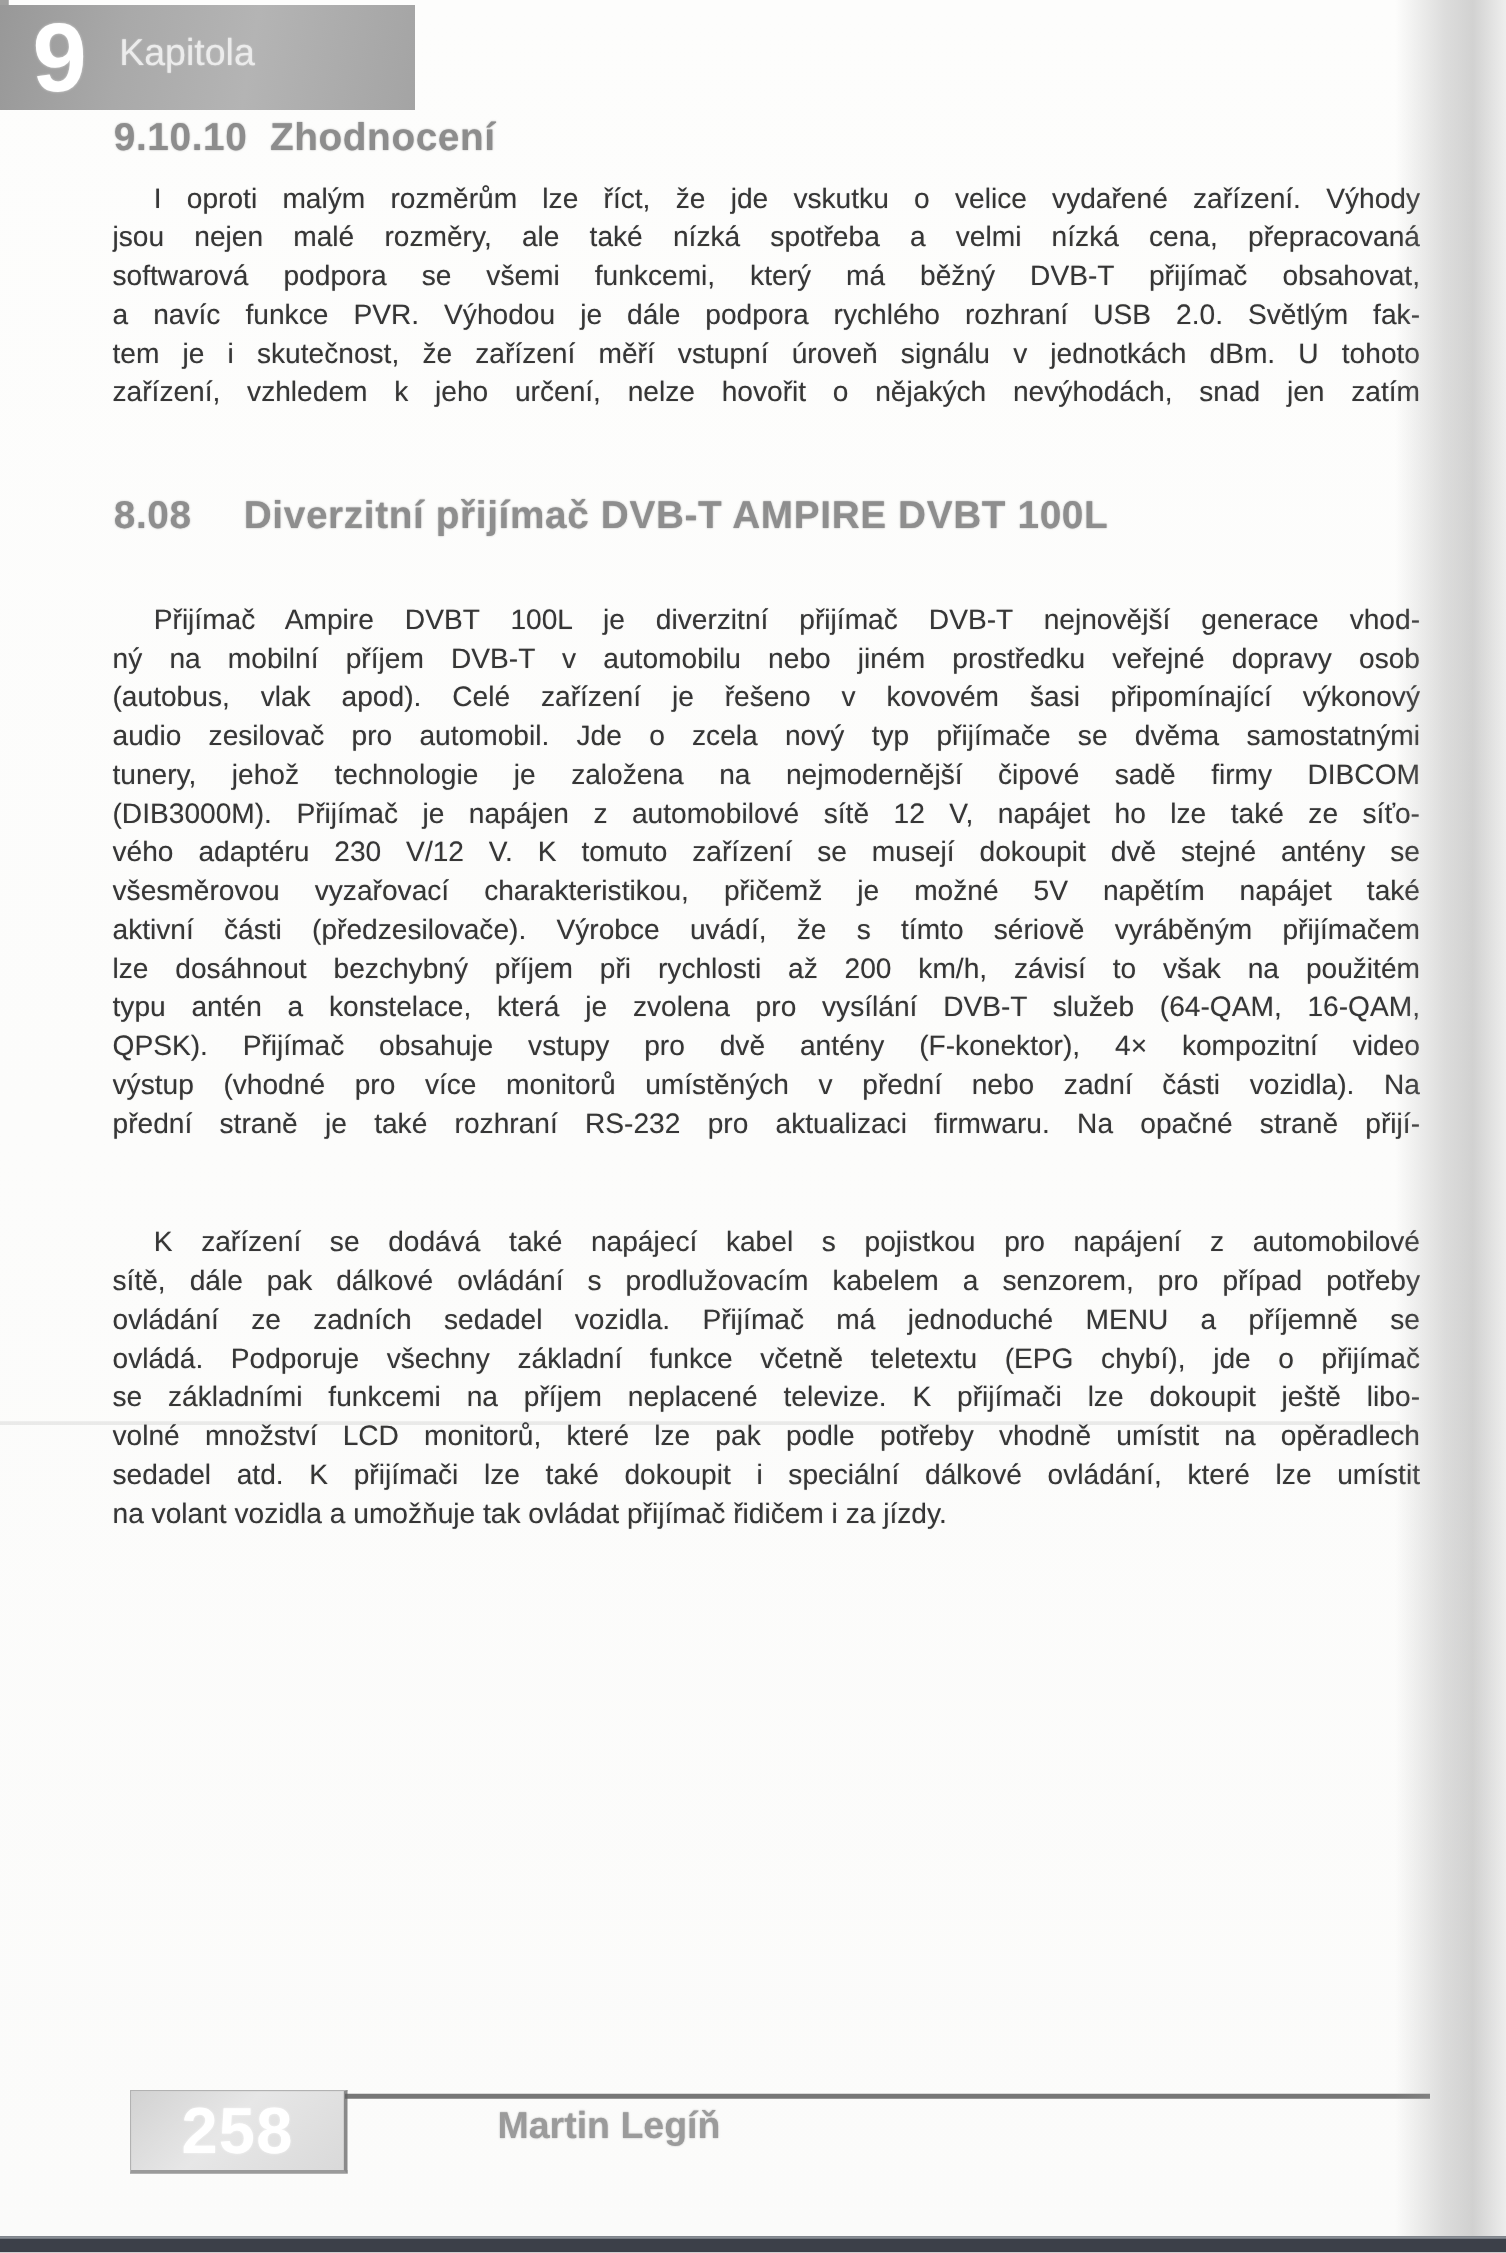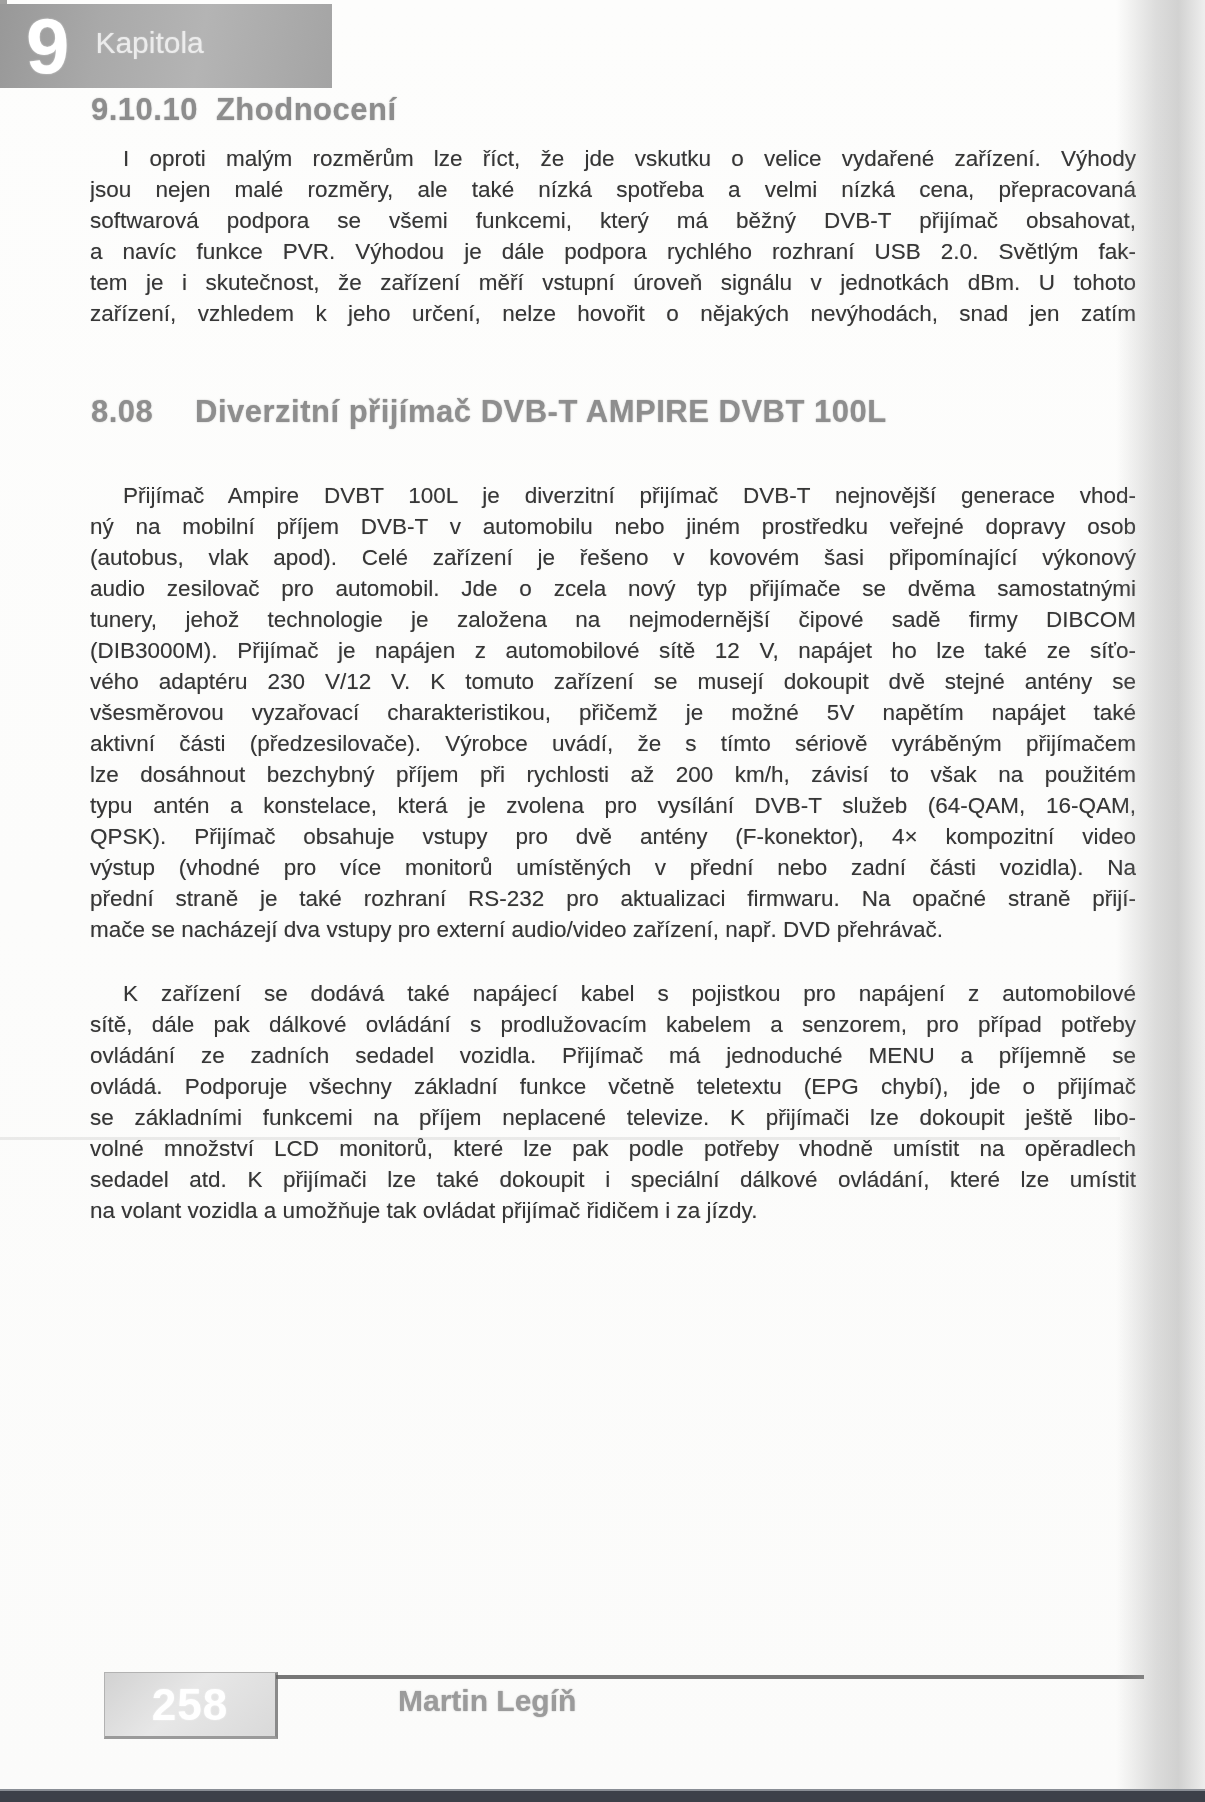--- a/index.html
+++ b/index.html
@@ -61,21 +61,21 @@
   }
   
   .page-num-box {
     position:absolute; left:104px; top:1672px; width:170px; height:63px;
     background:linear-gradient(135deg,#d2d2d2,#e7e7e7 45%,#d9d9d9);
     border-top:1px solid #b2b2b2; border-left:1px solid #b2b2b2;
     border-right:3px solid #8a8a8a; border-bottom:3px solid #9a9a9a;
     display:flex; align-items:center; justify-content:center;
   }
   .page-num {
-    font-size:44px; font-weight:bold; color:#ffffff;
+    font-size:52px; font-weight:bold; color:#ffffff;
     text-shadow:0 0 2px rgba(255,255,255,.7); letter-spacing:1px;
   }
   .footer-rule { position:absolute; left:276px; top:1675px; width:868px; height:4px; background:#5f5f5f; opacity:.85; }
   .footer-author {
     position:absolute; left:398px; top:1684px;
     font-size:30px; font-weight:bold; color:#9b9b9b;
     text-shadow:0 0 1.5px rgba(155,155,155,.8);
   }
   .footer-title {
     position:absolute; left:633px; top:1679px;
@@ -120,21 +120,20 @@
       <div class="tline">tunery, jehož technologie je založena na nejmodernější čipové sadě firmy DIBCOM</div>
       <div class="tline">(DIB3000M). Přijímač je napájen z automobilové sítě 12 V, napájet ho lze také ze síťo-</div>
       <div class="tline">vého adaptéru 230 V/12 V. K tomuto zařízení se musejí dokoupit dvě stejné antény se</div>
       <div class="tline">všesměrovou vyzařovací charakteristikou, přičemž je možné 5V napětím napájet také</div>
       <div class="tline">aktivní části (předzesilovače). Výrobce uvádí, že s tímto sériově vyráběným přijímačem</div>
       <div class="tline">lze dosáhnout bezchybný příjem při rychlosti až 200 km/h, závisí to však na použitém</div>
       <div class="tline">typu antén a konstelace, která je zvolena pro vysílání DVB-T služeb (64-QAM, 16-QAM,</div>
       <div class="tline">QPSK). Přijímač obsahuje vstupy pro dvě antény (F-konektor), 4× kompozitní video</div>
       <div class="tline">výstup (vhodné pro více monitorů umístěných v přední nebo zadní části vozidla). Na</div>
       <div class="tline">přední straně je také rozhraní RS-232 pro aktualizaci firmwaru. Na opačné straně přijí-</div>
-      <div class="tline tlast">mače se nacházejí dva vstupy pro externí audio/video zařízení, např. DVD přehrávač.</div>
     </div>
 
   <div class="para p3">
       <div class="tline">K zařízení se dodává také napájecí kabel s pojistkou pro napájení z automobilové</div>
       <div class="tline">sítě, dále pak dálkové ovládání s prodlužovacím kabelem a senzorem, pro případ potřeby</div>
       <div class="tline">ovládání ze zadních sedadel vozidla. Přijímač má jednoduché MENU a příjemně se</div>
       <div class="tline">ovládá. Podporuje všechny základní funkce včetně teletextu (EPG chybí), jde o přijímač</div>
       <div class="tline">se základními funkcemi na příjem neplacené televize. K přijímači lze dokoupit ještě libo-</div>
       <div class="tline">volné množství LCD monitorů, které lze pak podle potřeby vhodně umístit na opěradlech</div>
       <div class="tline">sedadel atd. K přijímači lze také dokoupit i speciální dálkové ovládání, které lze umístit</div>

